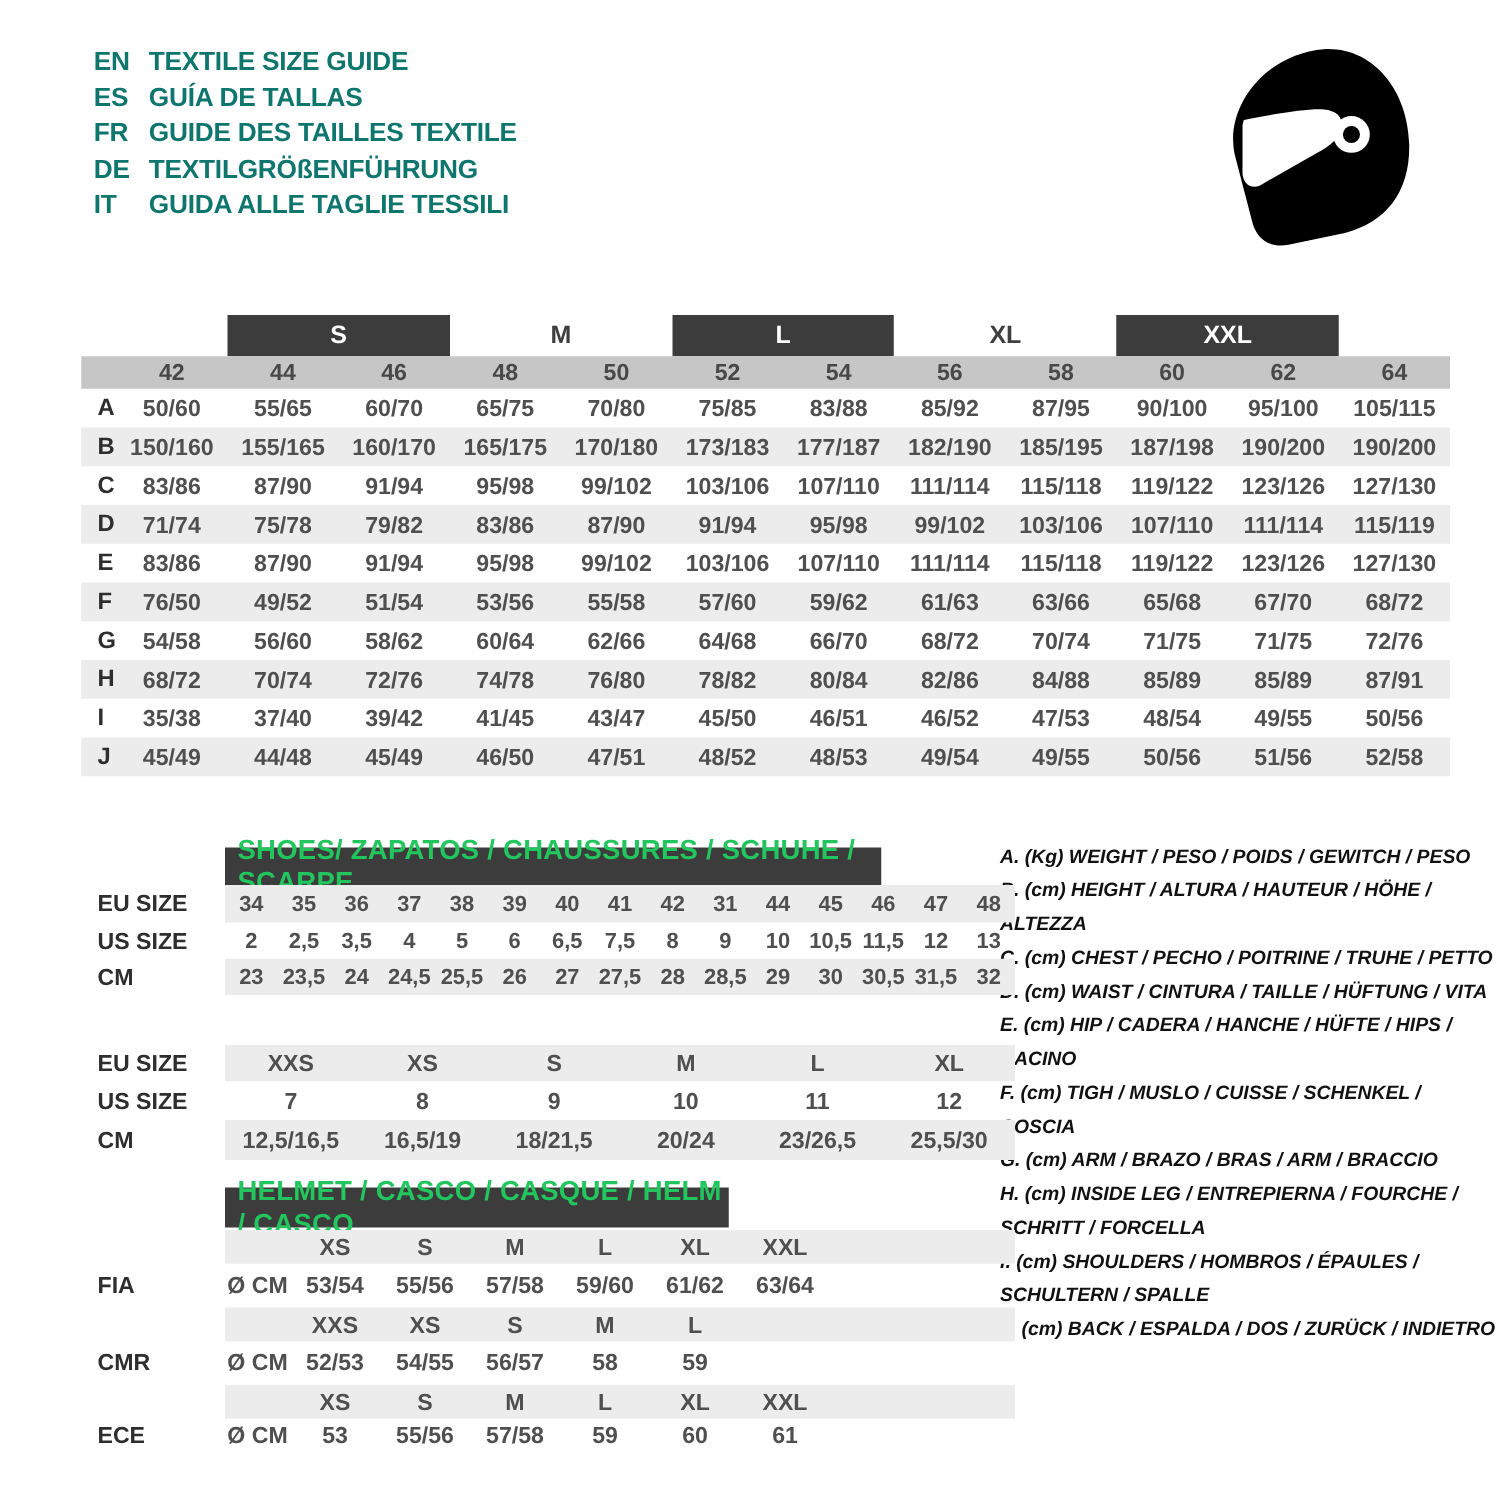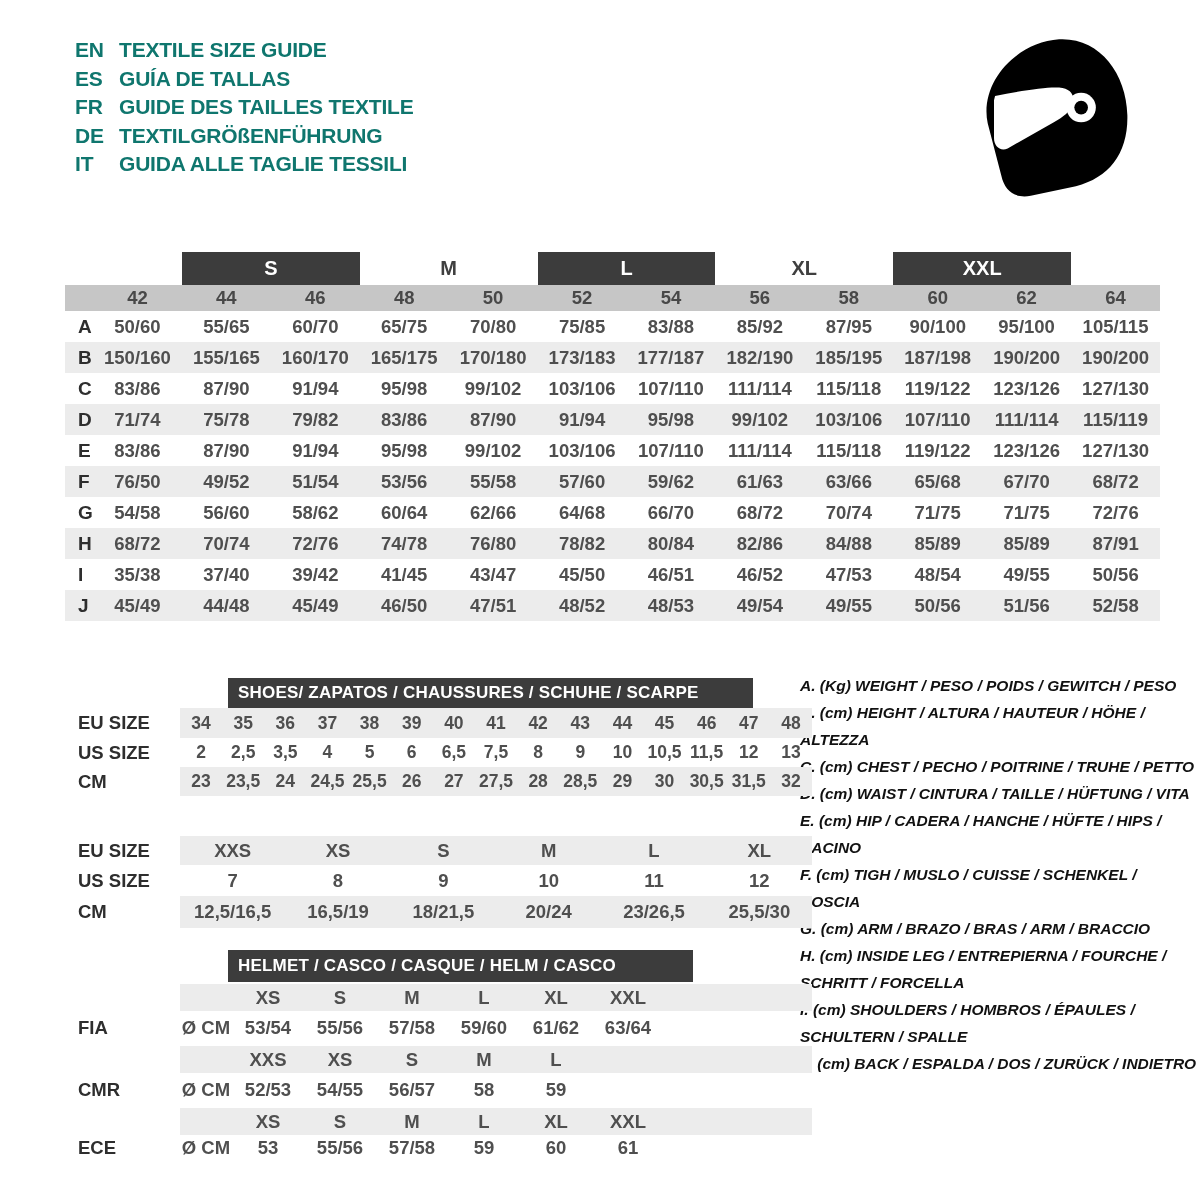--- a/index.html
+++ b/index.html
@@ -20,23 +20,23 @@
            text-align:center;color:#4f4f4f;}
   .group-row{top:252px;height:33px;font-size:20px;line-height:33px;}
   .grp-box{background:#3c3c3c;color:#fff;}
   .grp-plain{color:#3f3f3f;}
   .nums-row{top:285px;height:26px;background:#c6c6c6;font-size:18.5px;color:#484848;}
   .data-row{height:31px;font-size:18.5px;}
   .stripe{background:#ececec;}
   .letter{text-align:left;padding-left:13px;color:#2e2e2e;font-size:19px;}
 
   
-  .bar{position:absolute;background:#3c3c3c;color:#ffffff;font-size:17px;
+  .bar{position:absolute;background:#3c3c3c;color:#22c55e;font-size:22px;
        display:flex;align-items:center;padding-left:10px;letter-spacing:0.2px;
-       box-sizing:border-box;margin-left:48px;}
+       box-sizing:border-box;}
 
   
   .sec-row{position:absolute;left:65px;width:747px;display:grid;align-items:center;
            text-align:center;color:#4f4f4f;}
   .banded{background:linear-gradient(to right,transparent 115px,#ececec 115px);}
   .shoes-grid{grid-template-columns:115px repeat(15,1fr);font-size:17.5px;}
   .gloves-grid{grid-template-columns:115px repeat(6,1fr);font-size:18.5px;}
   .helmet-grid{grid-template-columns:115px 52px repeat(6,72px) 1fr;font-size:18.5px;}
   .rlabel{text-align:left;padding-left:13px;color:#2e2e2e;font-size:18.5px;white-space:nowrap;}
 
@@ -103,21 +103,21 @@
       <div>62</div>
       <div>64</div>
     </div>
   <div id="apparel-rows"></div>
 
   <div class="bar" style="left:180px;top:678px;width:525px;height:30px;">SHOES/ ZAPATOS / CHAUSSURES / SCHUHE / SCARPE</div>
   <div id="shoes-rows"></div>
 
   <div id="gloves-rows"></div>
 
-  <div class="bar" style="left:180px;top:950px;width:465px;height:32px;">HELMET / CASCO / CASQUE / HELM / CASCO</div>
+  <div class="bar" style="left:180px;top:950px;width:403px;height:32px;">HELMET / CASCO / CASQUE / HELM / CASCO</div>
   <div id="helmet-rows"></div>
 
   <div class="legend" id="legend">
       <div class="legend-item">A. (Kg) WEIGHT / PESO / POIDS / GEWITCH / PESO</div>
       <div class="legend-item">B. (cm) HEIGHT / ALTURA / HAUTEUR / HÖHE / ALTEZZA</div>
       <div class="legend-item">C. (cm) CHEST / PECHO / POITRINE / TRUHE / PETTO</div>
       <div class="legend-item">D. (cm) WAIST / CINTURA / TAILLE / HÜFTUNG / VITA</div>
       <div class="legend-item">E. (cm) HIP / CADERA / HANCHE / HÜFTE / HIPS / BACINO</div>
       <div class="legend-item">F. (cm) TIGH / MUSLO / CUISSE / SCHENKEL / COSCIA</div>
       <div class="legend-item">G. (cm) ARM / BRAZO / BRAS / ARM / BRACCIO</div>
@@ -280,21 +280,21 @@
       <div class="rlabel">EU SIZE</div>
       <div>34</div>
       <div>35</div>
       <div>36</div>
       <div>37</div>
       <div>38</div>
       <div>39</div>
       <div>40</div>
       <div>41</div>
       <div>42</div>
-      <div>43</div>
+      <div>31</div>
       <div>44</div>
       <div>45</div>
       <div>46</div>
       <div>47</div>
       <div>48</div>
     </div>
     <div class="sec-row shoes-grid" style="top: 738px; height: 29px;">
       <div class="rlabel">US SIZE</div>
       <div>2</div>
       <div>2,5</div>

